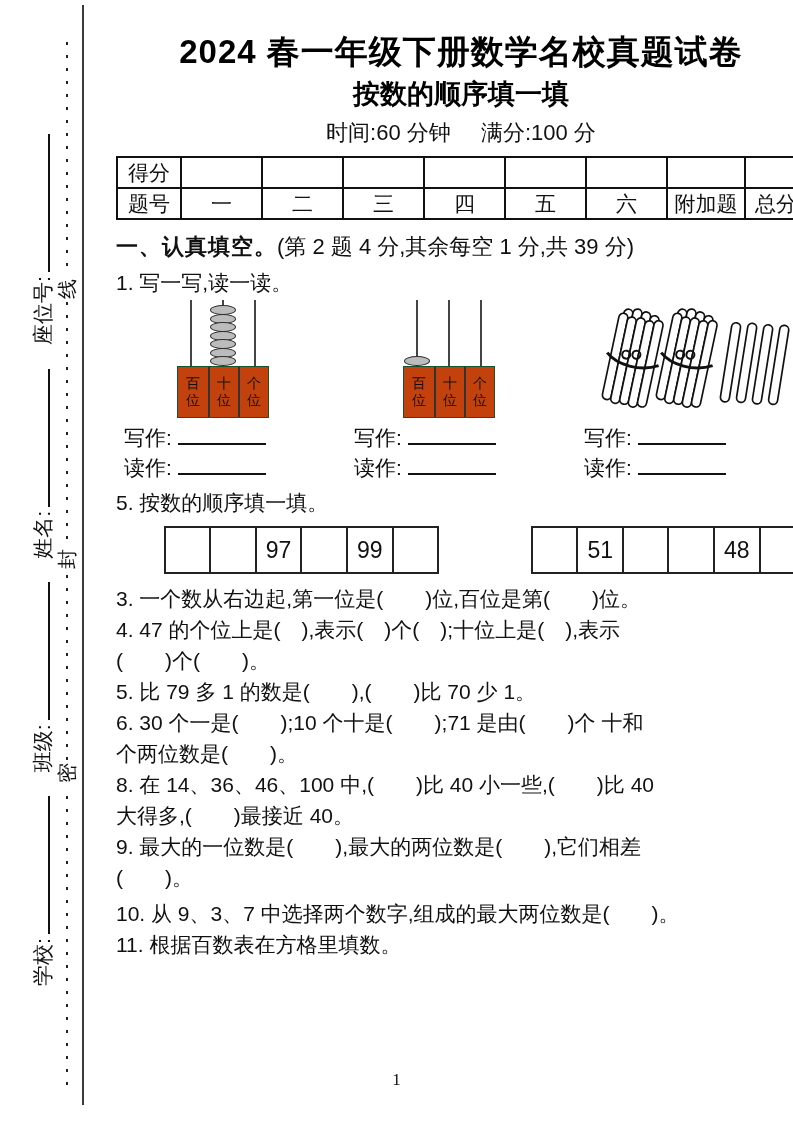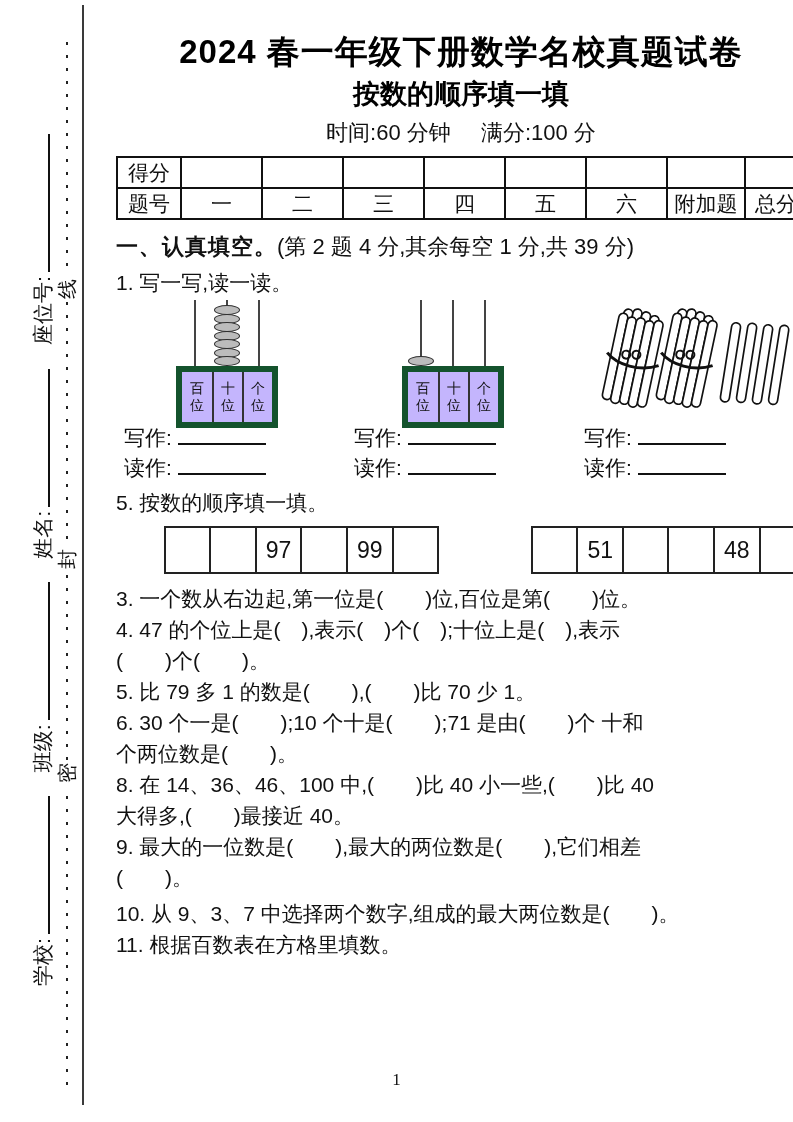--- a/index.html
+++ b/index.html
@@ -30,21 +30,21 @@
   
   .figures{position:relative;height:122px;margin-top:2px;}
   .abacus{position:absolute;display:flex;flex-direction:column;align-items:center;}
   .ab1{left:60px;top:0;}
   .ab2{left:286px;top:0;}
   .rods{display:flex;width:94px;justify-content:space-between;padding:0 14px;box-sizing:border-box;}
   .rod{position:relative;width:2px;height:66px;background:#444;}
   .beads{position:absolute;bottom:0;left:50%;transform:translateX(-50%);display:flex;flex-direction:column;}
   .bead{width:26px;height:10px;border-radius:50%;background:#bcbcbc;border:1.5px solid #2f2f2f;
         box-sizing:border-box;margin-top:-1.5px;}
-  .pbox{display:flex;border:6px solid #14532d;background:#c4b5fd;}
+  .pbox{display:flex;border:1px solid #14532d;background:#c2410c;}
   .pcell{width:30px;height:50px;border-left:2px solid #333;display:flex;align-items:center;justify-content:center;
          font-size:14px;line-height:1.25;padding:0 5px;box-sizing:border-box;word-break:break-all;text-align:center;}
   .pcell:first-child{border-left:none;}
   .sticks{position:absolute;left:482px;top:4px;}
   
   .wr{display:flex;font-size:21px;line-height:28px;margin-top:2px;}
   .wrg{width:244px;padding-left:8px;box-sizing:border-box;white-space:nowrap;}
   .wblank{display:inline-block;width:88px;height:15px;border-bottom:2px solid #111;margin-left:6px;}
   
   .grids{display:flex;margin-top:8px;}

